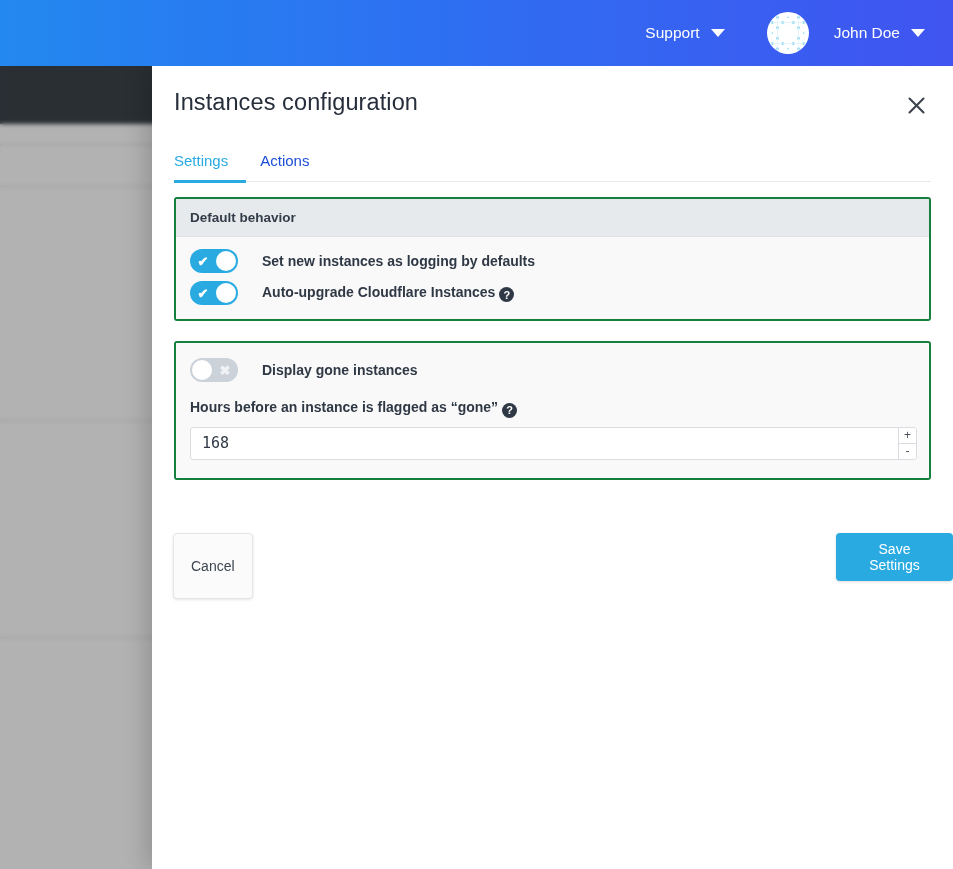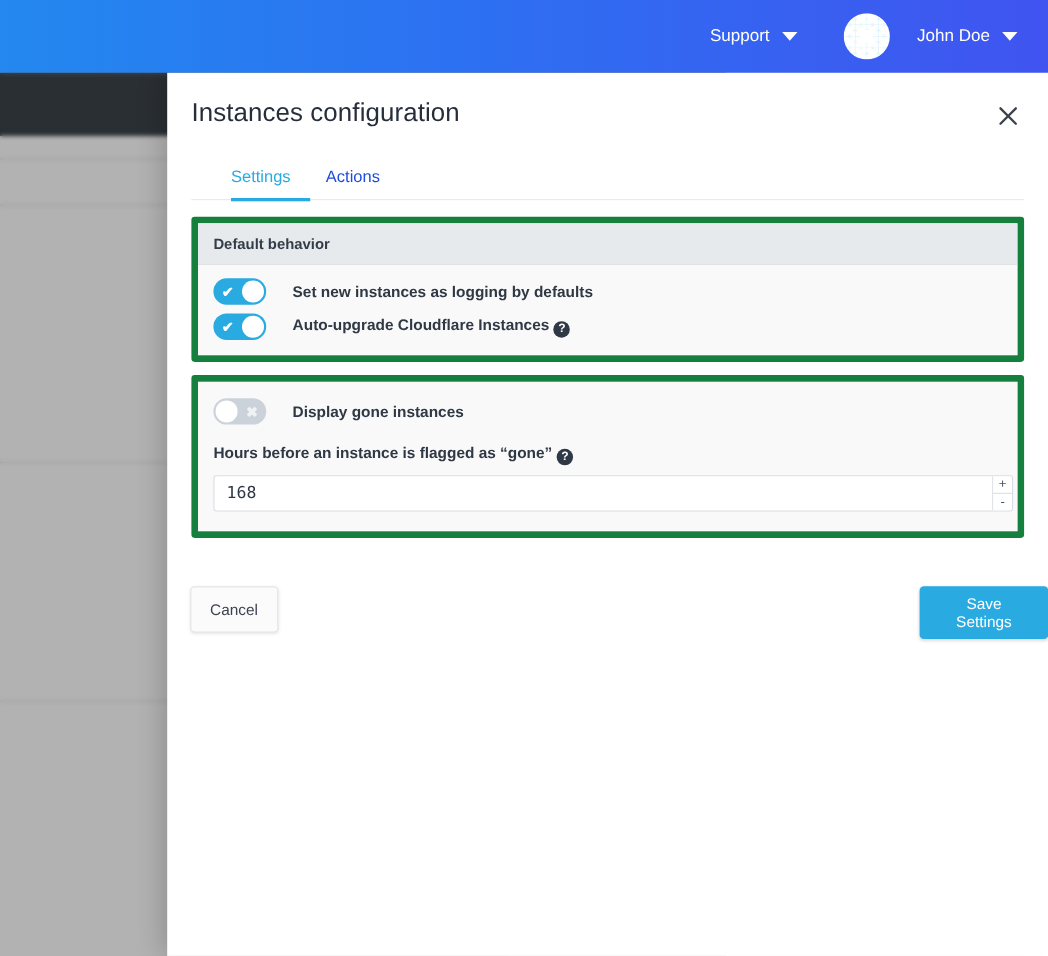--- a/index.html
+++ b/index.html
@@ -94,25 +94,25 @@
     position: absolute; left: 22px; top: 80px; width: 757px;
     border-bottom: 1px solid #e6e8ea;
     display: flex; gap: 0;
   }
   .tab {
     font-size: 15px; color: #1d4ed8; padding: 6px 14px 11px 14px;
     cursor: pointer; border-bottom: 3px solid transparent;
     margin-bottom: -2px;
   }
   .tab:first-child { padding-left: 0; padding-right: 18px; }
-  .tab.active { color: #29abe2; border-bottom-color: #29abe2; margin-left: 36px; }
+  .tab.active { color: #29abe2; border-bottom-color: #29abe2; }
 
   .panel {
     position: absolute; left: 22px; width: 757px;
-    border: 6px solid #15803d; border-radius: 3px; overflow: hidden;
+    border: 2px solid #15803d; border-radius: 3px; overflow: hidden;
   }
   .panel-head {
     background: #e7eaed; padding: 11px 14px;
     font-size: 13.5px; font-weight: bold; color: #333c49;
     border-bottom: 1px solid #dfe2e6;
   }
   .panel-body { background: #f9f9f9; }
 
   .row { display: flex; align-items: center; gap: 12px; }
 
@@ -166,21 +166,21 @@
   .spin {
     flex: 1; display: flex; align-items: center; justify-content: center;
     font-size: 12px; color: #4a5260; cursor: pointer; background: #ffffff;
     line-height: 1;
   }
   .spin.up { border-bottom: 1px solid #d9dde2; }
 
   
   .btn-cancel {
     position: absolute; left: 173px; top: 533px;
-    padding: 12px 17px; font-size: 14px; color: #3c4450;
+    padding: 24px 17px; font-size: 14px; color: #3c4450;
     background: #fbfbfb; border: 1px solid #e3e6e9; border-radius: 4px;
     box-shadow: 0 1px 3px rgba(0,0,0,0.10); cursor: pointer;
     z-index: 25;
   }
   .btn-save {
     position: absolute; left: 836px; top: 533px;
     padding: 8px 25px; font-size: 14px; color: #ffffff;
     background: #29abe2; border: 0; border-radius: 4px;
     box-shadow: 0 1px 3px rgba(0,0,0,0.14); cursor: pointer;
     z-index: 25;

